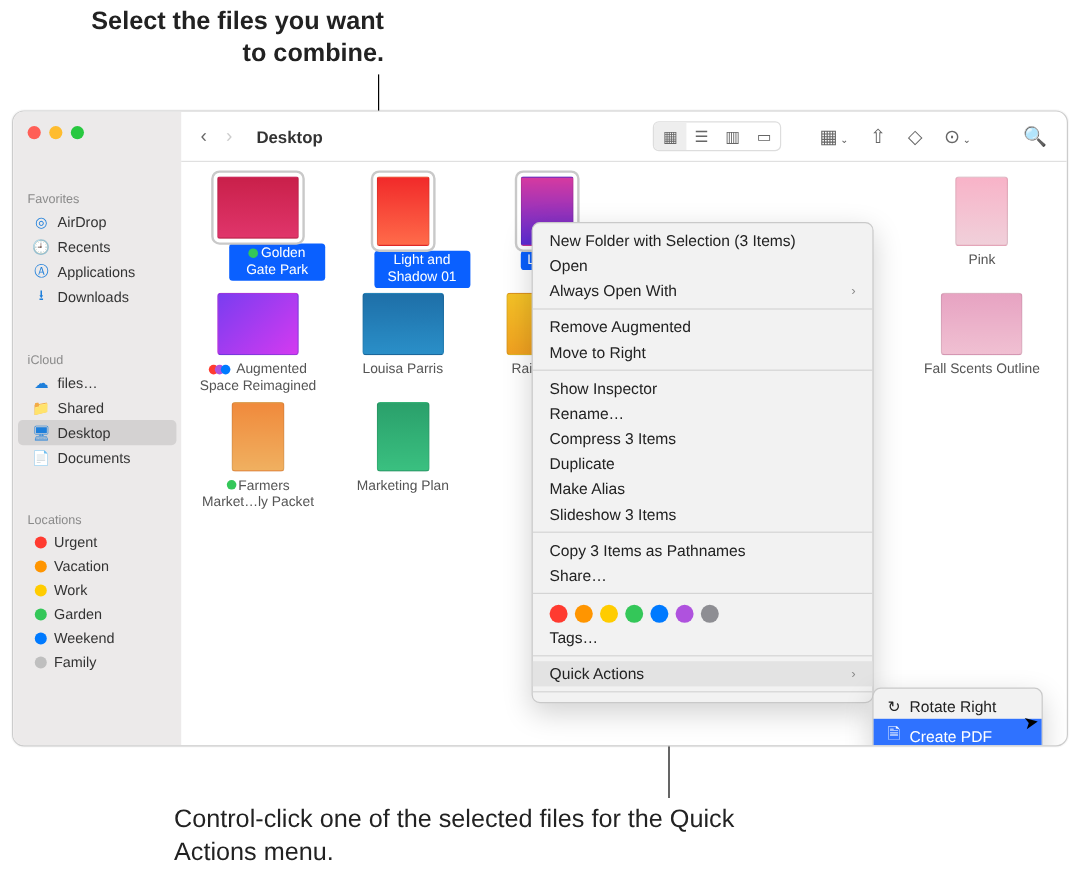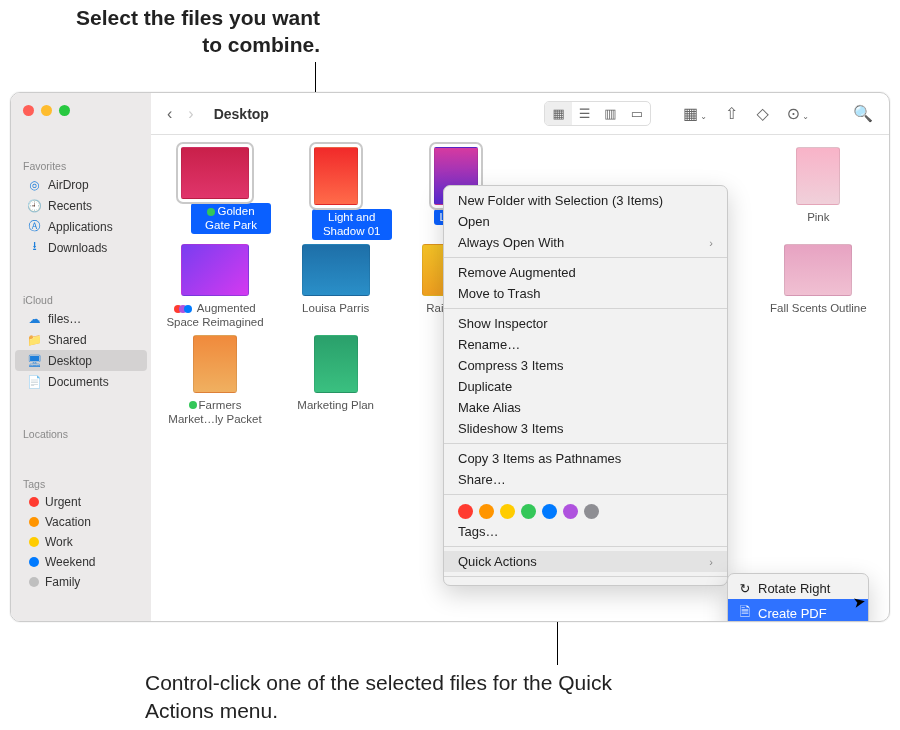--- a/index.html
+++ b/index.html
@@ -161,32 +161,35 @@
       <span class="side-icon">🖥</span>
       <span>Desktop</span>
     </div>
     <div class="side-item">
       <span class="side-icon">📄</span>
       <span>Documents</span>
     </div>
 
     <div class="section-label">Locations</div>
 
-    <div class="section-label">Tags</div>
     <div class="side-item">
         <span class="tag-dot" style="background:#ff3b30"></span>
         <span>Urgent</span>
       </div>
     <div class="side-item">
         <span class="tag-dot" style="background:#ff9500"></span>
         <span>Vacation</span>
       </div>
     <div class="side-item">
         <span class="tag-dot" style="background:#ffcc00"></span>
         <span>Work</span>
+      </div>
+    <div class="side-item">
+        <span class="tag-dot" style="background:#34c759"></span>
+        <span>Garden</span>
       </div>
     <div class="side-item">
         <span class="tag-dot" style="background:#007aff"></span>
         <span>Weekend</span>
       </div>
     <div class="side-item">
         <span class="tag-dot" style="background:#bfbfbf"></span>
         <span>Family</span>
       </div>
   </div>
@@ -295,21 +298,21 @@
           </div>
         <div class="mi">
             <span>Always Open With</span>
             <span class="chev">›</span>
           </div>
         <div class="sep"></div>
         <div class="mi">
             <span>Remove Augmented</span>
           </div>
         <div class="mi">
-            <span>Move to Trash</span>
+            <span>Move to Right</span>
           </div>
         <div class="sep"></div>
         <div class="mi">
             <span>Show Inspector</span>
           </div>
         <div class="mi">
             <span>Rename…</span>
           </div>
         <div class="mi">
             <span>Compress 3 Items</span>

